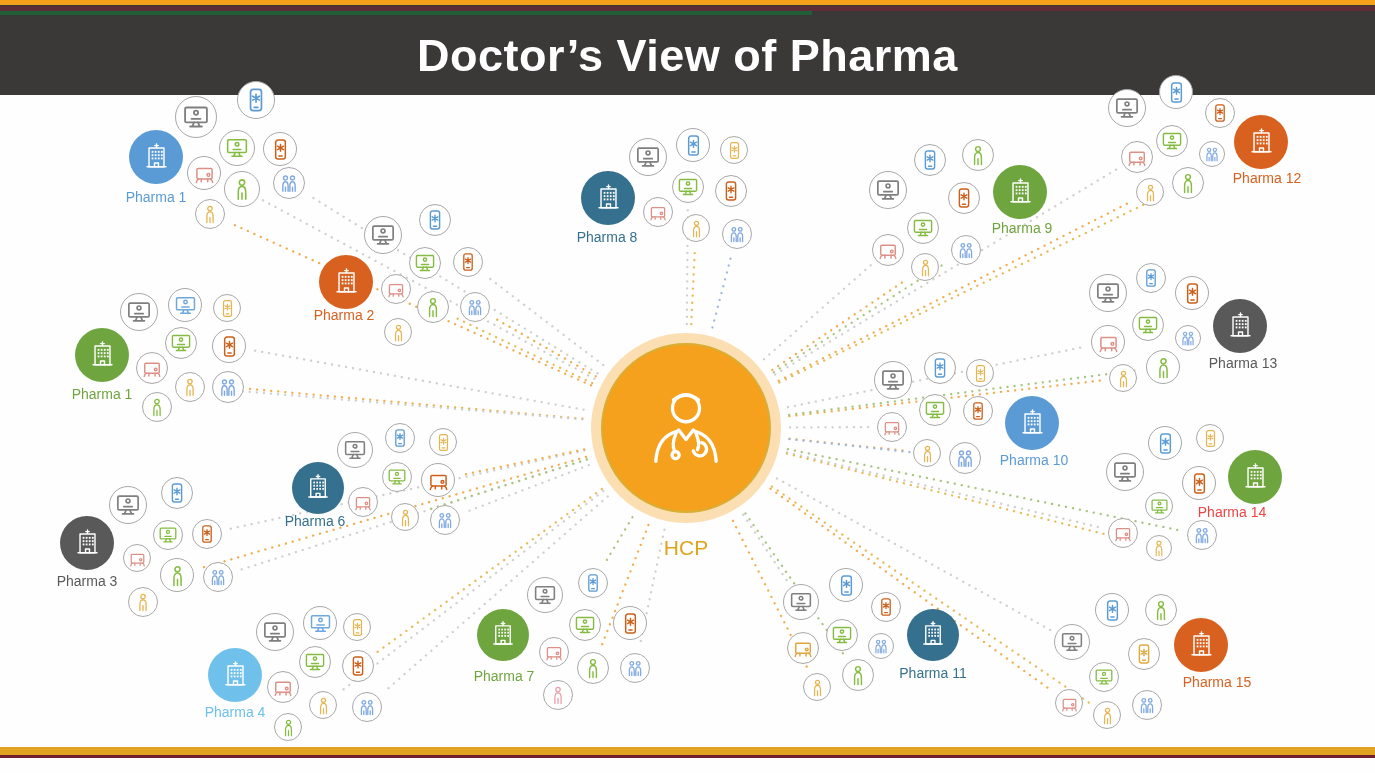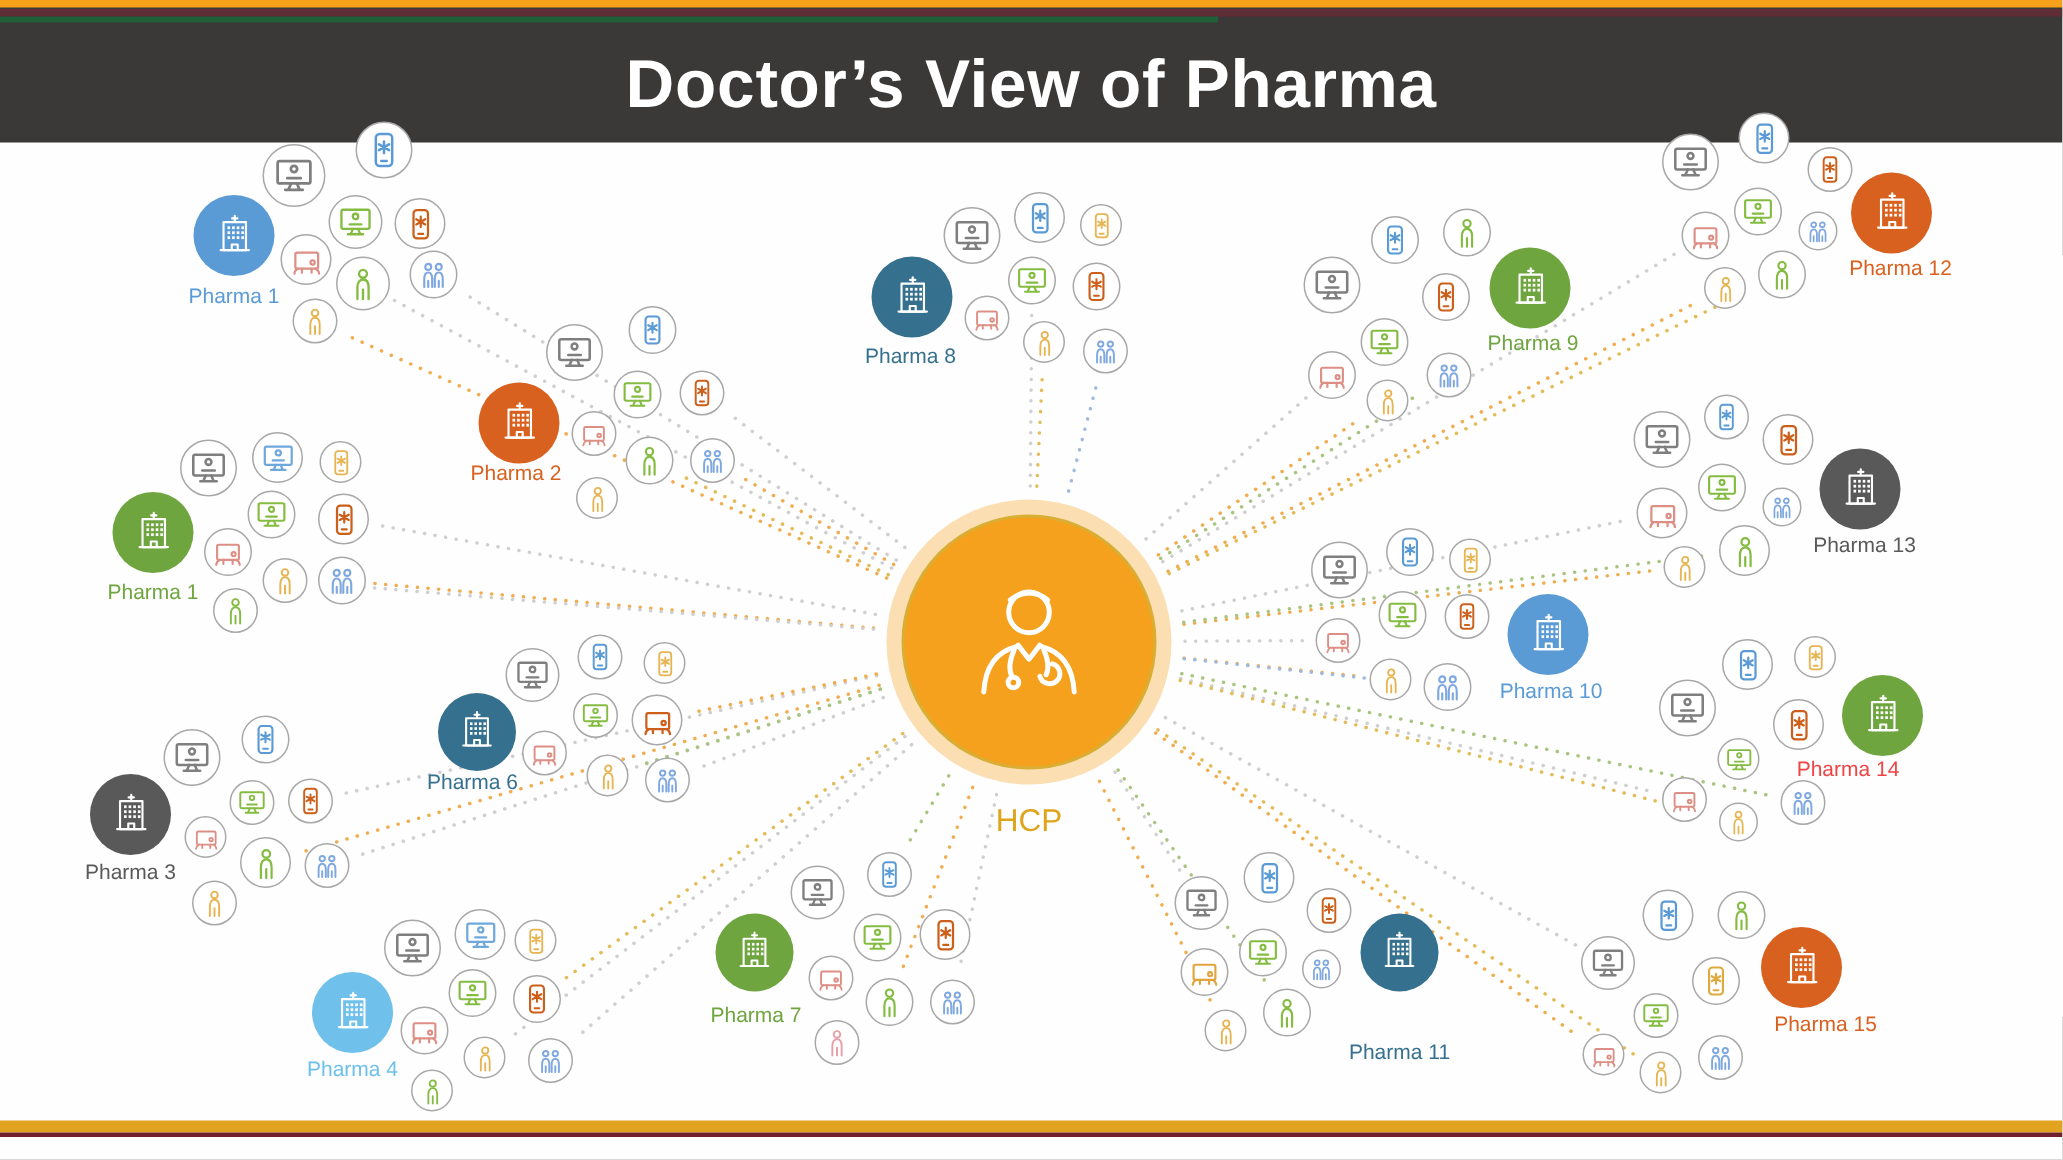--- a/index.html
+++ b/index.html
@@ -942,21 +942,21 @@
           <rect x="16.2" y="12" width="1.6" height="1.7" fill="#FFFFFF" stroke="none"></rect>
           <rect x="19" y="12" width="1.6" height="1.7" fill="#FFFFFF" stroke="none"></rect>
           <rect x="10.6" y="15" width="1.6" height="1.7" fill="#FFFFFF" stroke="none"></rect>
           <rect x="13.4" y="15" width="1.6" height="1.7" fill="#FFFFFF" stroke="none"></rect>
           <rect x="16.2" y="15" width="1.6" height="1.7" fill="#FFFFFF" stroke="none"></rect>
           <rect x="19" y="15" width="1.6" height="1.7" fill="#FFFFFF" stroke="none"></rect>
           <path d="M13.2 23.4v-3.4h3.6v3.4"></path>
           <path d="M6.4 23.4h17.2"></path>
         </svg>
       </div>
-      <div class="plabel" style="left: 933px; top: 673px; color: rgb(53, 112, 142); margin-top: 28px;">Pharma 11</div>
+      <div class="plabel" style="left: 933px; top: 673px; color: rgb(53, 112, 142);">Pharma 11</div>
       <div class="bubble" style="left: 1108px; top: 89px; height: 38px; width: 38px; border-color: rgb(168, 168, 168);">
         <svg width="26" height="26" viewBox="0 0 20 20" fill="none" stroke="#7F7F7F" stroke-width="1.3" stroke-linecap="round" stroke-linejoin="round">
           <rect x="2.2" y="3.2" width="15.6" height="10.6" rx="1"></rect>
           <circle cx="10" cy="6.9" r="1.5"></circle>
           <path d="M6.8 11.3h6.4"></path>
           <path d="M8.6 13.8L7.4 16.6M11.4 13.8l1.2 2.8M5.8 16.8h8.4"></path>
         </svg>
       </div>
       <div class="bubble" style="left: 1159px; top: 75px; height: 34px; width: 34px; border-color: rgb(168, 168, 168);">
         <svg width="23" height="23" viewBox="0 0 20 20" fill="none" stroke="#5B9BD5" stroke-width="1.3" stroke-linecap="round" stroke-linejoin="round">

